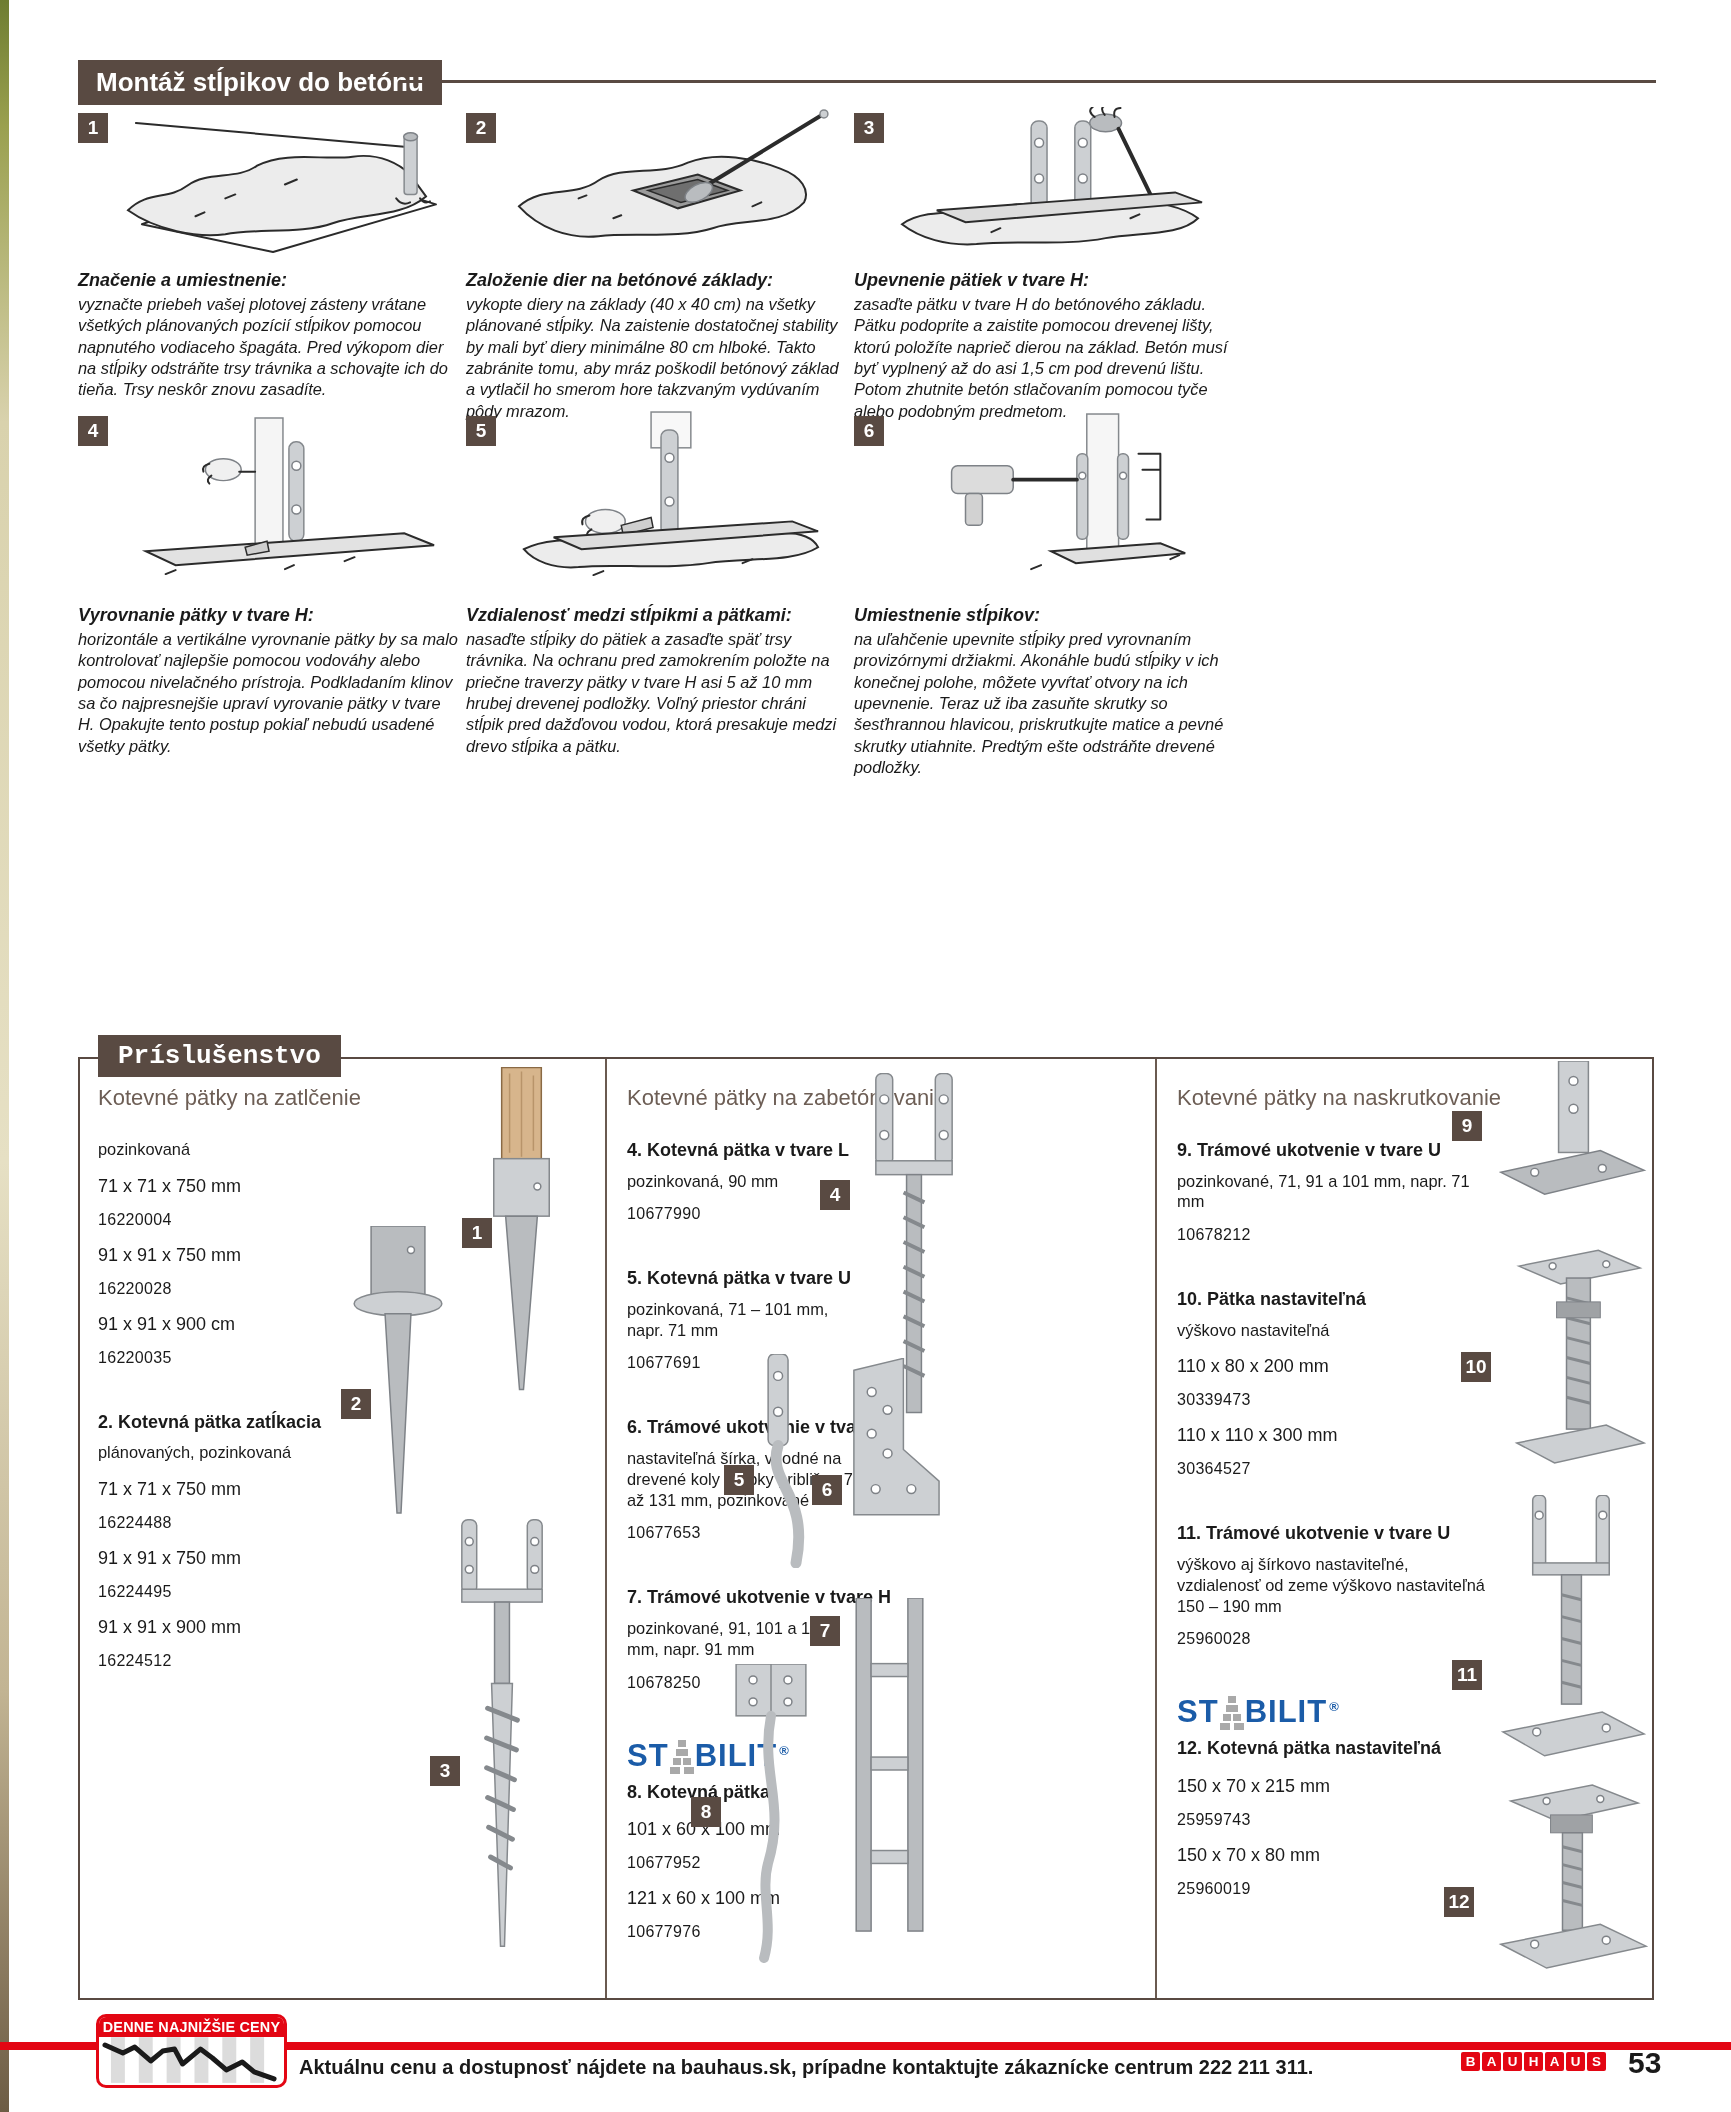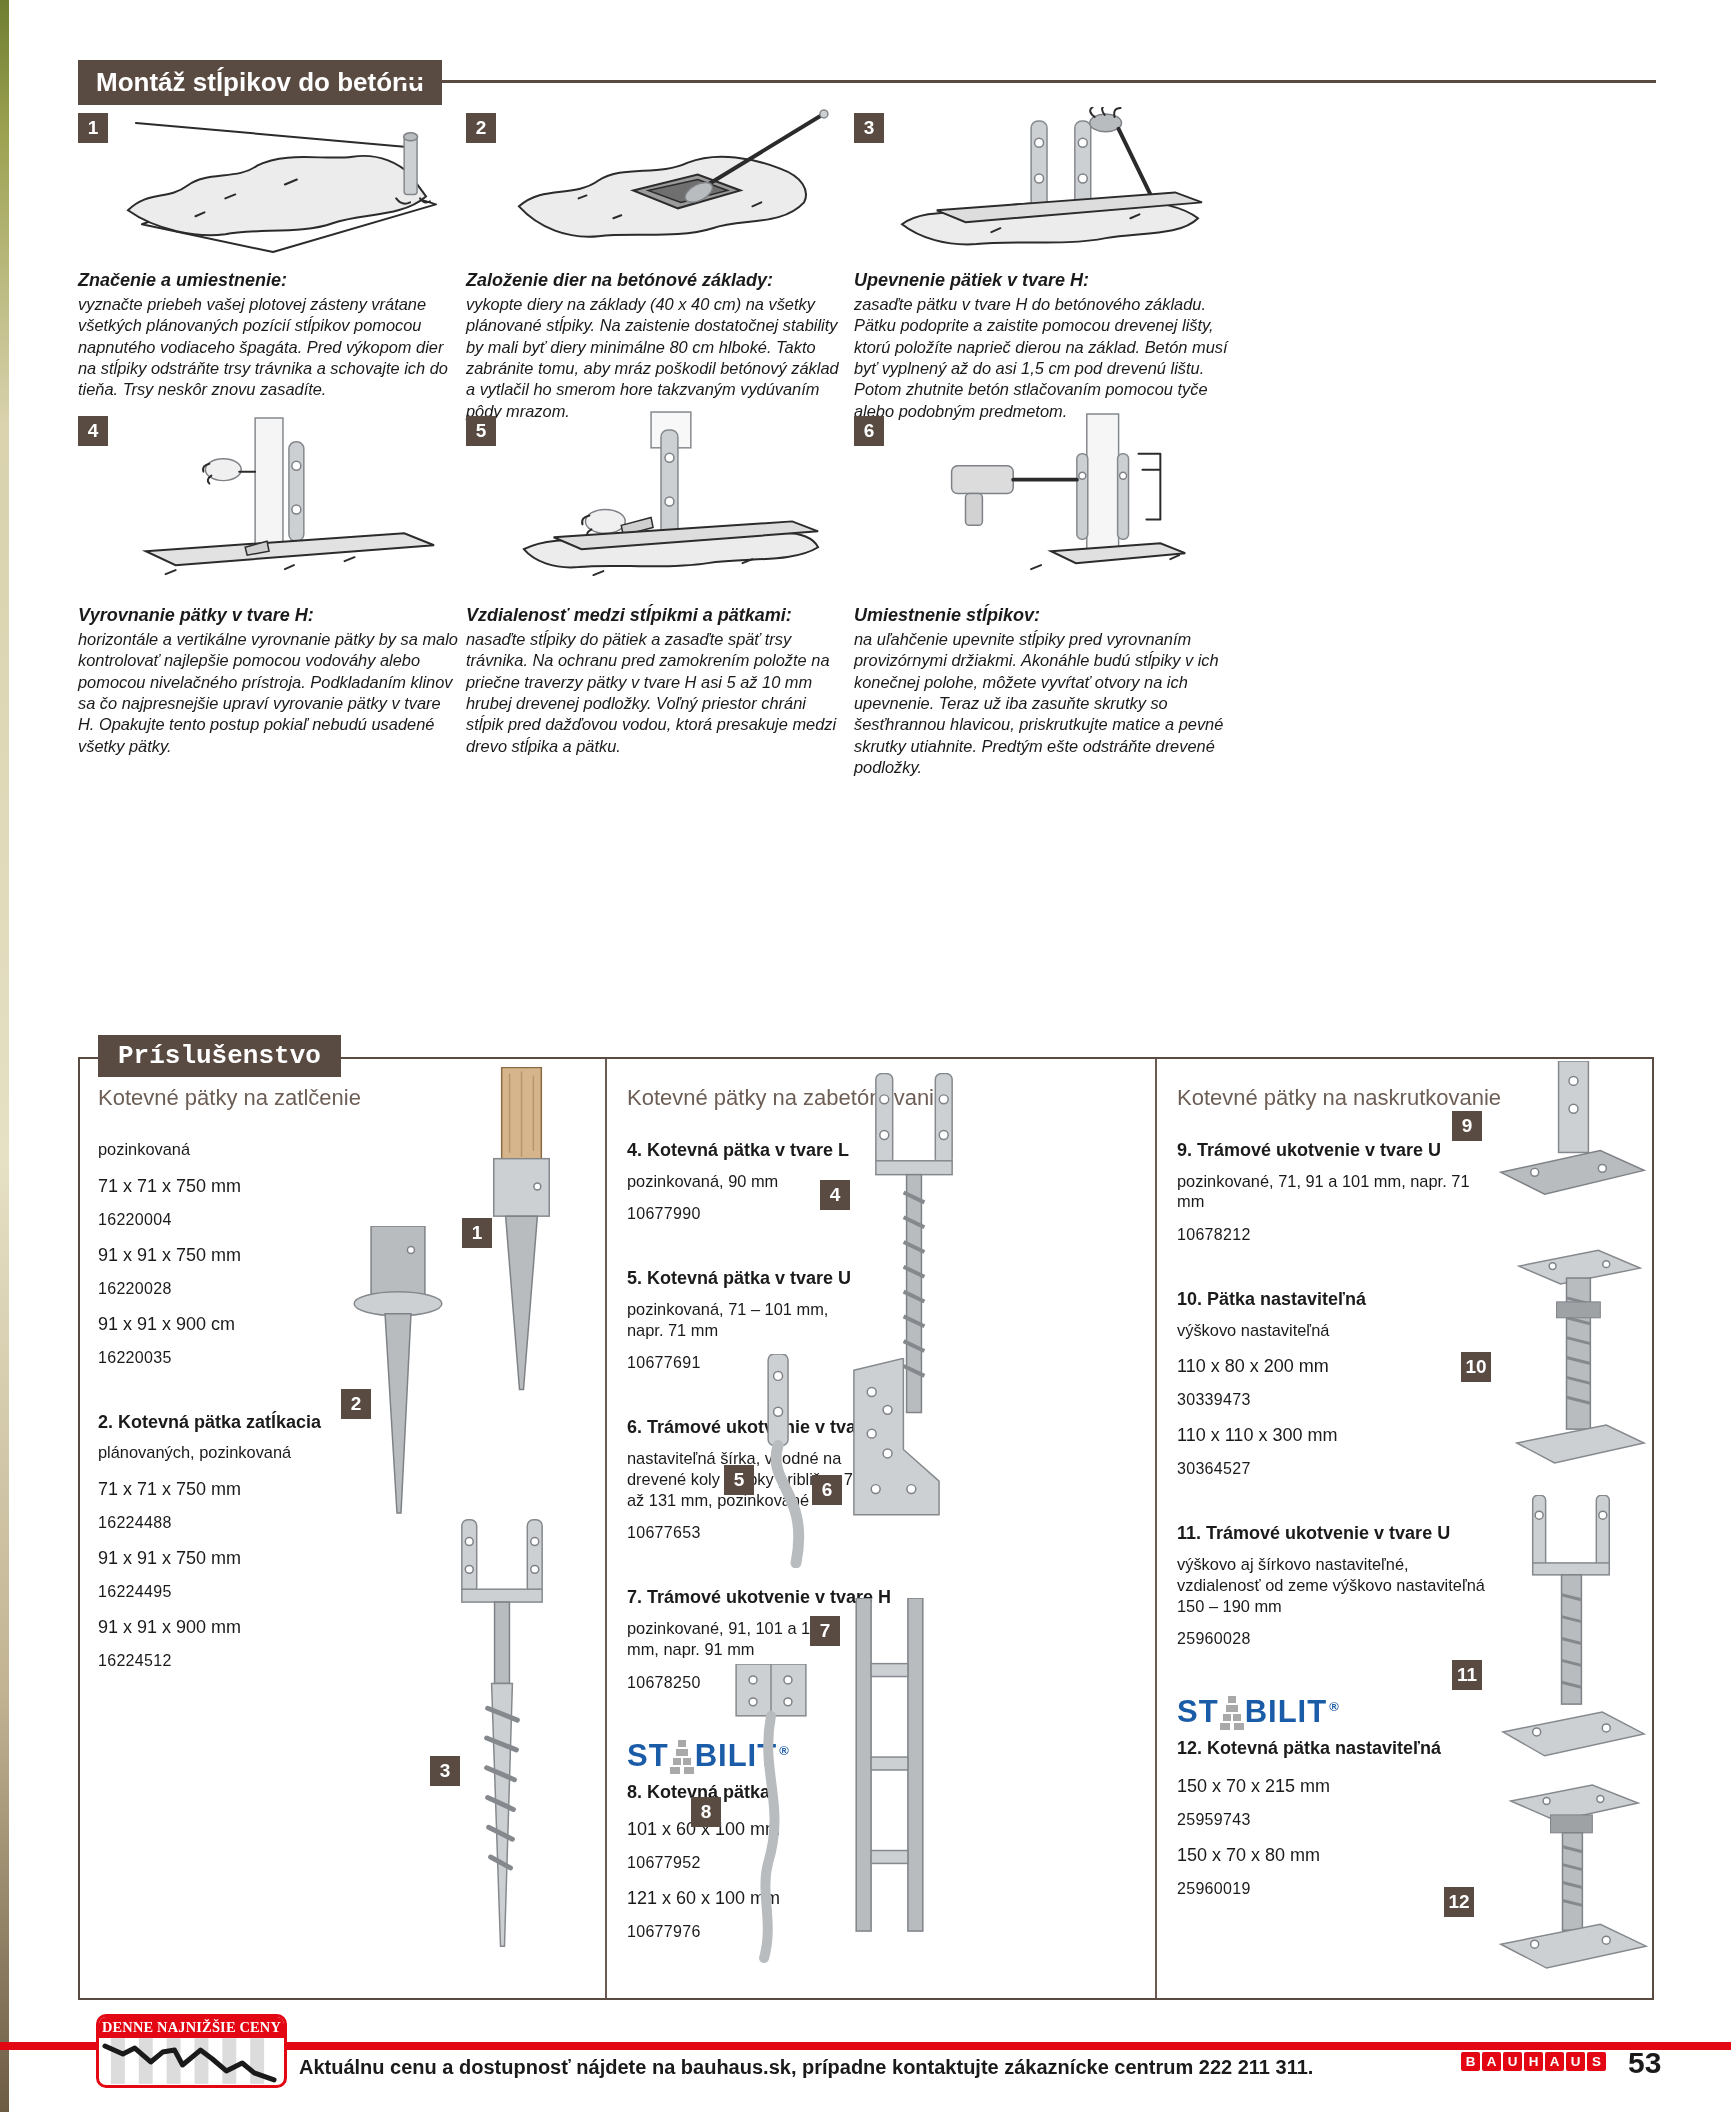--- a/index.html
+++ b/index.html
@@ -55,21 +55,21 @@
   .stabilit{margin-top:46px;display:flex;align-items:flex-end;color:#1b5ca8;font-weight:bold;
     font-size:31px;letter-spacing:1px;line-height:1;}
   .stabilit svg{margin:0 -2px -7px -2px;}
   .stabilit sup{font-size:13px;margin-left:2px;transform:translateY(-14px);}
 
   
   .red-bar{position:absolute;left:0;top:2042px;width:1731px;height:8px;background:#e30613;}
   .price-badge{position:absolute;left:96px;top:2014px;width:191px;height:74px;background:#fff;
     border:3px solid #e30613;border-radius:10px;overflow:hidden;box-sizing:border-box;z-index:2;}
   .price-badge .band{background:#e30613;color:#fff;font-weight:bold;font-size:14.4px;text-align:center;
-    padding:2px 0;letter-spacing:0.2px;font-family:Liberation Serif, serif;}
+    padding:2px 0;letter-spacing:0.2px;}
   .footer-text{position:absolute;left:299px;top:2056px;width:1124px;font-size:20px;font-weight:bold;}
   .bauhaus{position:absolute;left:1461px;top:2052px;display:flex;gap:2px;}
   .bauhaus .tile{width:19px;height:19px;background:#e30613;color:#fff;font-weight:bold;font-size:13.4px;
     display:flex;align-items:center;justify-content:center;border-radius:2px;}
   .page-num{position:absolute;left:1628px;top:2046px;font-size:30px;font-weight:bold;}
 
   svg .ln{stroke:#2b2b2b;stroke-width:2;fill:none;stroke-linejoin:round;stroke-linecap:round;}
   svg .grass{fill:#ececec;stroke:#2b2b2b;stroke-width:2;}
   svg .metal{fill:#cdd0d3;stroke:#85898d;stroke-width:1.5;}
   svg .metal2{fill:#b9bcbf;stroke:#7e8287;stroke-width:1.5;}

